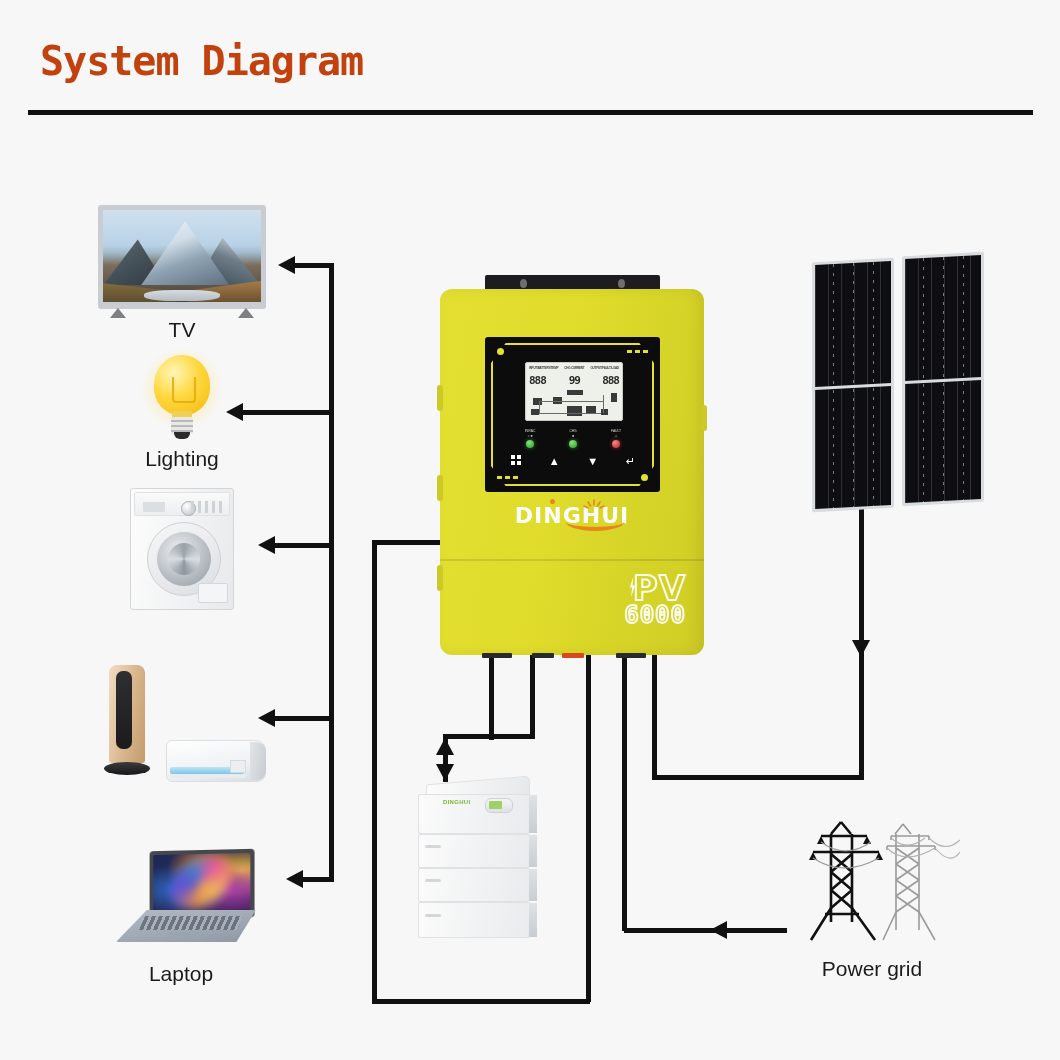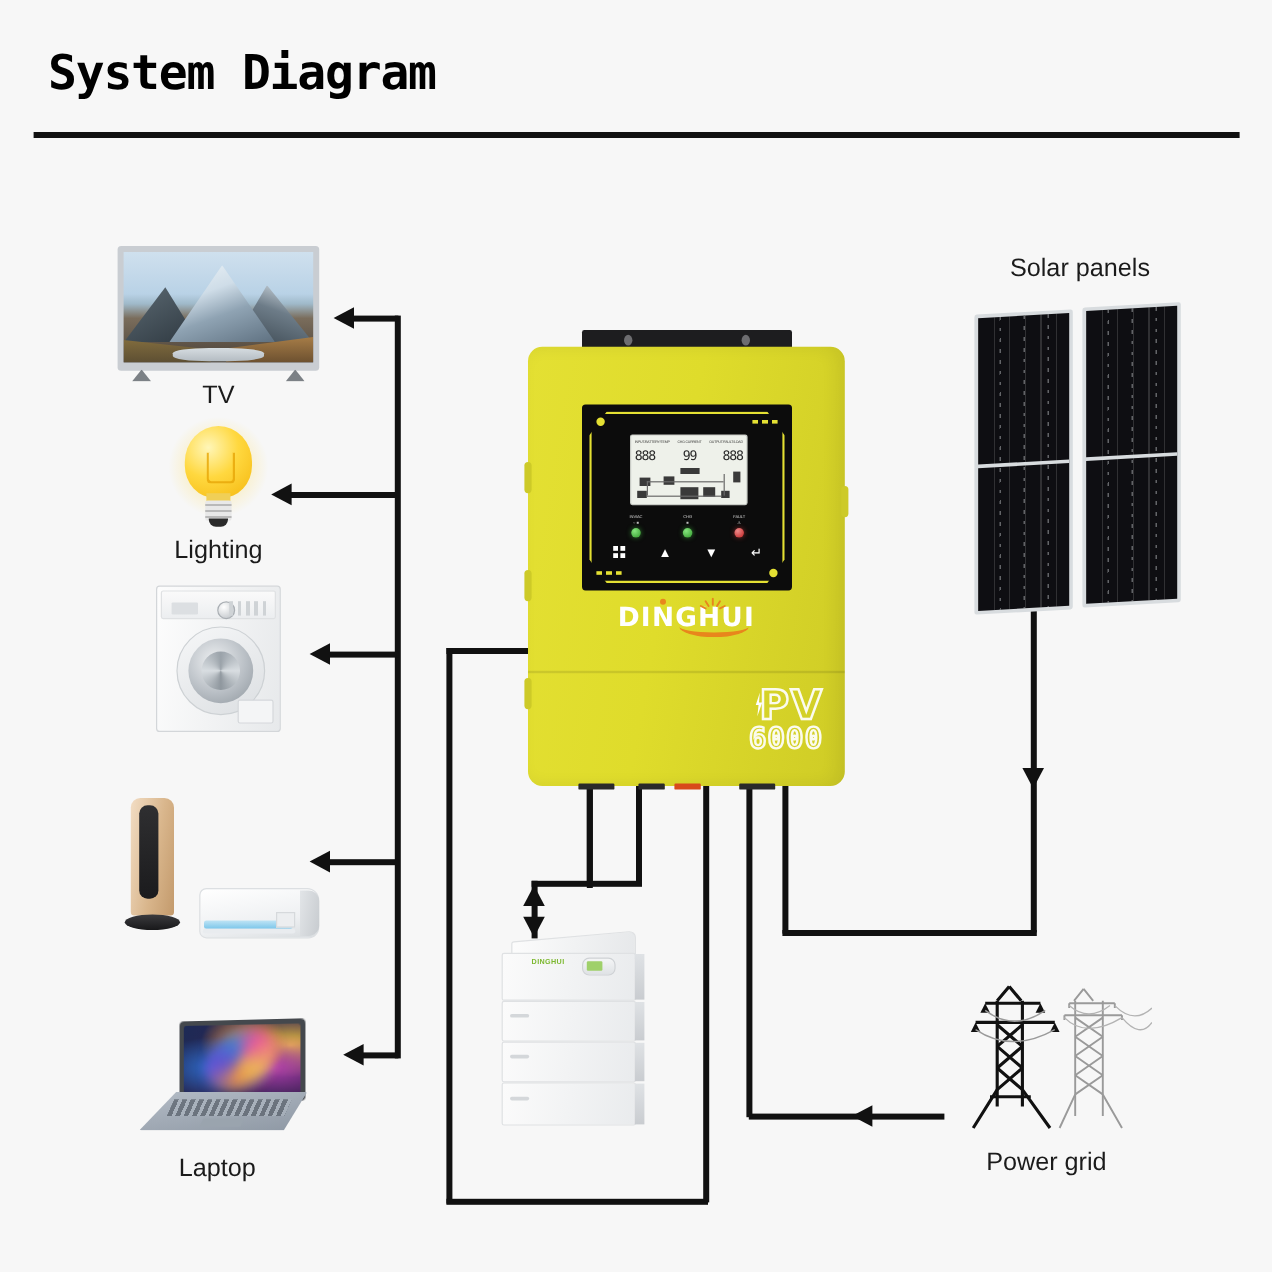--- a/index.html
+++ b/index.html
@@ -10,21 +10,21 @@
     overflow:hidden;
     position:relative;
   }
   #stage{position:absolute;left:0;top:0;width:1060px;height:1060px;}
 
   
   .title{
     position:absolute;left:40px;top:38px;
     font-family:"DejaVu Sans Mono", monospace;
     font-size:40px;font-weight:bold;letter-spacing:-1px;
-    color:#000000;
+    color:#c2410c;
   }
   .title-rule{
     position:absolute;left:28px;top:110px;width:1005px;height:5px;background:#111;
   }
 
   
   .lbl{
     position:absolute;text-align:center;
     font-size:21px;color:#1b1b1b;white-space:nowrap;
     font-family:"Liberation Sans", sans-serif;
@@ -147,21 +147,21 @@
   .inv-seam{position:absolute;left:0;top:270px;width:264px;height:2px;background:rgba(0,0,0,.10);}
   .inv-sidetab{position:absolute;width:6px;height:26px;border-radius:3px;background:#cdca28;}
   .inv-panel{position:absolute;left:45px;top:62px;width:175px;height:155px;background:#0c0c0c;border-radius:3px;}
   .pnl-frame{position:absolute;left:6px;top:6px;right:6px;bottom:6px;border:2px solid #e4e033;
     border-radius:6px;
     clip-path:polygon(0 14%,9% 0,91% 0,100% 14%,100% 86%,91% 100%,9% 100%,0 86%);}
   .pnl-dot{position:absolute;width:7px;height:7px;border-radius:50%;background:#e4e033;}
   .pnl-dash{position:absolute;width:21px;height:3px;
     background:repeating-linear-gradient(90deg,#e4e033 0 5px,transparent 5px 8px);}
   .lcd{position:absolute;left:40px;top:25px;width:96px;height:57px;background:#eef1ea;border-radius:2px;
-    border:1px solid #c9ccc6;overflow:hidden;}
+    border:1px solid #c9ccc6;overflow:hidden;font-weight:bold;}
   .lcd-top{position:absolute;left:3px;top:3px;right:3px;height:22px;display:flex;
     justify-content:space-between;align-items:flex-start;}
   .lcd-seg{font-family:"DejaVu Sans Mono", monospace;font-size:11px;color:#2a2a2a;letter-spacing:-1px;line-height:11px;}
   .lcd-cap{font-size:3px;color:#3a3a3a;letter-spacing:-.2px;line-height:4px;display:block;}
   .lcd-mid{position:absolute;left:3px;top:26px;right:3px;bottom:2px;}
   .lcd-ic{position:absolute;background:#3a3a3a;}
   .lcd-line{position:absolute;background:#6a6a6a;height:1px;}
   .lcd-vline{position:absolute;background:#6a6a6a;width:1px;}
   .leds{position:absolute;left:28px;top:92px;width:120px;display:flex;justify-content:space-between;}
   .led-wrap{width:34px;text-align:center;}
@@ -428,21 +428,20 @@
       <div class="model-pv">PV</div>
       <div class="model-num">6000</div>
     </div>
 
     <div class="inv-term" style="left:42px;width:30px;background:#2a2a2a;"></div>
     <div class="inv-term" style="left:92px;width:22px;background:#2a2a2a;"></div>
     <div class="inv-term" style="left:122px;width:22px;background:#d84a1b;"></div>
     <div class="inv-term" style="left:176px;width:30px;background:#2a2a2a;"></div>
   </div>
 
-  <div class="lbl" style="left:790px;top:212px;width:220px;">Solar panels</div>
   <div id="solar">
     <div class="sp" style="left:90px;top:4px;transform:skewY(-3.2deg);">
       <div class="sp-in">
         <div class="sp-split"></div>
         <div class="sp-bus" style="left:24%;"></div>
         <div class="sp-bus" style="left:50%;"></div>
         <div class="sp-bus" style="left:76%;"></div>
       </div>
     </div>
     <div class="sp" style="left:0;top:10px;transform:skewY(-3.2deg);">

